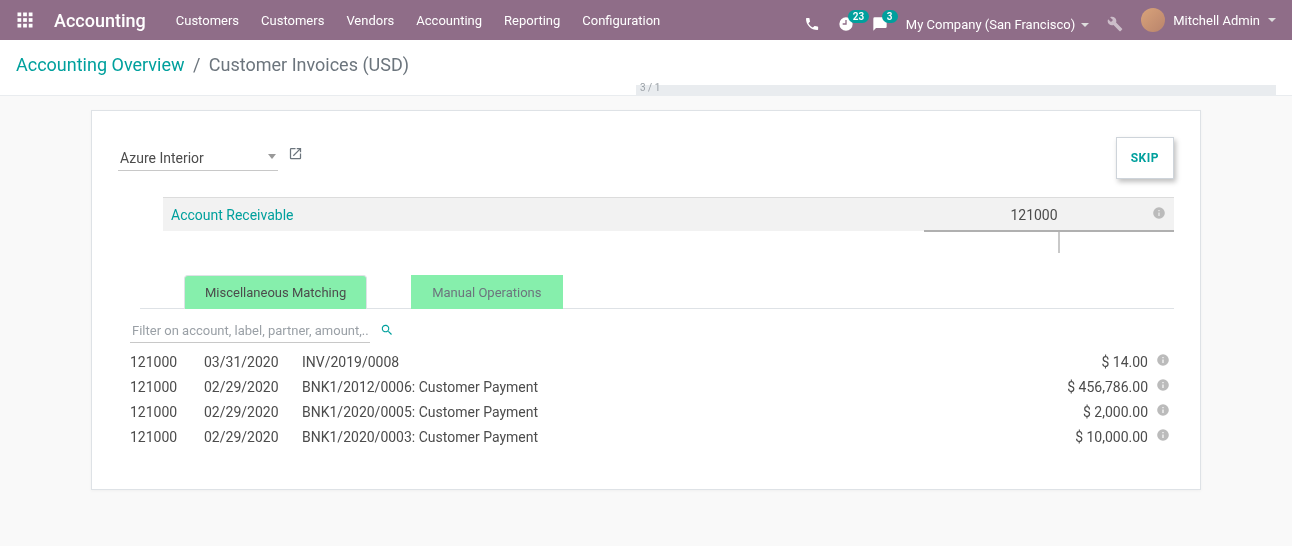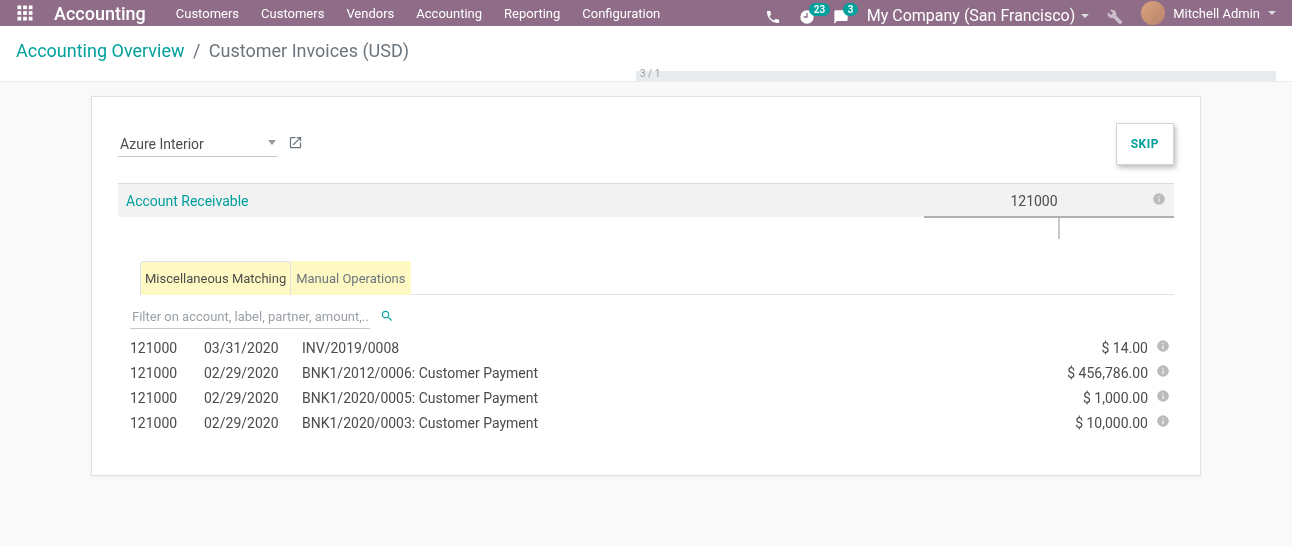--- a/index.html
+++ b/index.html
@@ -1,36 +1,36 @@
 <!DOCTYPE html>
 <html><head>
 <meta charset="utf-8">
 <style>
 * { margin: 0; padding: 0; box-sizing: border-box; font-family: -apple-system, BlinkMacSystemFont, "Segoe UI", Roboto, sans-serif; }
 body { background: #f9f9f9; font-size: 13px; color: #4c4c4c; }
 
 .topbar {
   background: #8f6d88;
-  height: 26px;
+  height: 40px;
   display: flex;
   align-items: center;
   padding: 0 16px;
   color: #fff;
 }
 .app-grid-icon { width: 18px; height: 18px; margin-right: 20px; cursor: pointer; }
 .app-grid-icon svg { fill: #fff; }
 .app-title { font-size: 18px; font-weight: 500; margin-right: 30px; }
 .nav-menu { display: flex; gap: 22px; flex: 1; }
 .nav-menu a { color: #fff; text-decoration: none; font-size: 13px; cursor: pointer; }
 
 .topbar-right { display: flex; align-items: flex-end; gap: 18px; }
 .ticon { display: inline-flex; align-items: center; justify-content: center; cursor: pointer; position: relative; }
 .ticon svg { fill: #fff; width: 16px; height: 16px; }
 .badge { position: absolute; top: -6px; left: 10px; background: #00a09d; color: #fff; font-size: 10px; padding: 1px 5px; border-radius: 9px; font-weight: 600; }
-.company-switch { display: flex; align-items: center; gap: 6px; cursor: pointer; font-size: 16px; }
+.company-switch { display: flex; align-items: center; gap: 6px; cursor: pointer; font-size: 13px; }
 .caret-down { width: 0; height: 0; border-left: 4px solid transparent; border-right: 4px solid transparent; border-top: 4px solid #ddd; }
 .avatar { width: 24px; height: 24px; border-radius: 50%; background: linear-gradient(135deg, #d9a37a, #b9846c); display: inline-block; }
 .user-block { display: flex; align-items: center; gap: 8px; cursor: pointer; font-size: 13px; }
 
 .breadcrumb-bar {
   padding: 14px 16px 0;
   background: #fff;
   border-bottom: 1px solid #e9ecef;
 }
 .breadcrumbs { font-size: 18px; }
@@ -38,38 +38,38 @@
 .breadcrumbs .sep { color: #6c757d; margin: 0 4px; }
 .breadcrumbs .current { color: #6c757d; }
 .pager-bar { height: 10px; margin-top: 10px; display: flex; justify-content: flex-end; }
 .pager-stripe { width: 640px; height: 10px; background: #e9ecef; position: relative; }
 .pager-txt { position: absolute; left: 4px; top: -3px; font-size: 10px; color: #9aa0a6; }
 
 .container { max-width: 1110px; margin: 14px auto 0; padding-bottom: 30px; }
 .card { background: #fff; border: 1px solid #dee2e6; padding: 26px 26px 40px; box-shadow: 0 1px 3px rgba(0,0,0,.04); }
 
 .head-row { display: flex; align-items: center; justify-content: space-between; margin-bottom: 18px; }
-.partner-select { display: flex; align-items: center; gap: 10px; }
+.partner-select { display: flex; align-items: flex-start; gap: 10px; }
 .partner-select .picker { border-bottom: 1px solid #c8c8c8; padding: 4px 18px 4px 2px; min-width: 160px; position: relative; cursor: pointer; font-size: 14px; }
 .partner-select .picker .dd-caret { position: absolute; right: 2px; top: 8px; width: 0; height: 0; border-left: 4px solid transparent; border-right: 4px solid transparent; border-top: 5px solid #999; }
 .ext-link { cursor: pointer; }
 .ext-link svg { width: 15px; height: 15px; fill: #6c757d; }
 
 .skip-btn { background: #fff; color: #00a09d; border: 1px solid #ced4da; padding: 13px 14px; font-weight: 700; font-size: 12px; cursor: pointer; box-shadow: 2px 3px 5px rgba(0,0,0,.25); letter-spacing: .5px; }
 
-.account-row { background: #f2f2f2; border-top: 1px solid #dcdcdc; display: flex; align-items: center; padding: 8px 8px; }
+.account-row { background: #f2f2f2; border-top: 1px solid #dcdcdc; display: flex; align-items: center; padding: 8px 8px; margin-left: 45px; }
 .account-row .acct-link { color: #00a09d; font-size: 14px; flex:1; cursor:pointer; }
 .account-row .acct-code { width: 220px; text-align: center; font-size: 14px; }
 .account-row .info-i { color: #bbb; margin-left: 8px; cursor: pointer; }
 .divider-vert { height: 22px; width: 2px; background: #c9c9c9; margin-left: 940px; margin-top: -1px; }
 .separator { border-top: 2px solid #b0b0b0; margin-top: -1px; width: 250px; float: right; }
 .clear { clear: both; }
 
 .tabs { display: flex; margin-top: 22px; border-bottom: 1px solid #dee2e6; margin-left: 22px; }
-.tab { padding: 9px 4px; border: 1px solid transparent; border-bottom: none; font-size: 13px; color: #6c757d; cursor: pointer; background: #fef9c3; margin-bottom: -1px; }
+.tab { padding: 9px 20px; border: 1px solid transparent; border-bottom: none; font-size: 13px; color: #6c757d; cursor: pointer; background: #86efac; margin-bottom: -1px; margin-left: 44px; }
 .tab.active { border-color: #dee2e6; color: #4c4c4c; border-radius: 4px 4px 0 0; }
 
 .filter-row { display: flex; align-items: center; gap: 10px; padding: 10px 0 6px 12px; }
 .filter-input { border: none; border-bottom: 1px solid #c8c8c8; padding: 4px 2px; width: 240px; font-size: 13px; outline: none; color: #555; }
 .filter-input::placeholder { color: #9aa0a6; }
 .search-ic svg { width: 14px; height: 14px; fill: #00a09d; }
 
 .move-table { width: 100%; }
 .move-row { display: flex; align-items: center; padding: 4px 4px 4px 12px; font-size: 14px; }
 .col-code { width: 74px; }
@@ -222,21 +222,21 @@
         <span class="col-info"><span class="info-circle">
               <svg viewBox="0 0 24 24">
                 <path d="M12 2a10 10 0 100 20 10 10 0 000-20zm1 15h-2v-6h2v6zm0-8h-2V7h2v2z"></path>
               </svg>
             </span></span>
       </div>
       <div class="move-row">
         <span class="col-code">121000</span>
         <span class="col-date">02/29/2020</span>
         <span class="col-label">BNK1/2020/0005: Customer Payment</span>
-        <span class="col-amt">$ 1,000.00</span>
+        <span class="col-amt">$ 2,000.00</span>
         <span class="col-info"><span class="info-circle">
               <svg viewBox="0 0 24 24">
                 <path d="M12 2a10 10 0 100 20 10 10 0 000-20zm1 15h-2v-6h2v6zm0-8h-2V7h2v2z"></path>
               </svg>
             </span></span>
       </div>
       <div class="move-row">
         <span class="col-code">121000</span>
         <span class="col-date">02/29/2020</span>
         <span class="col-label">BNK1/2020/0003: Customer Payment</span>

